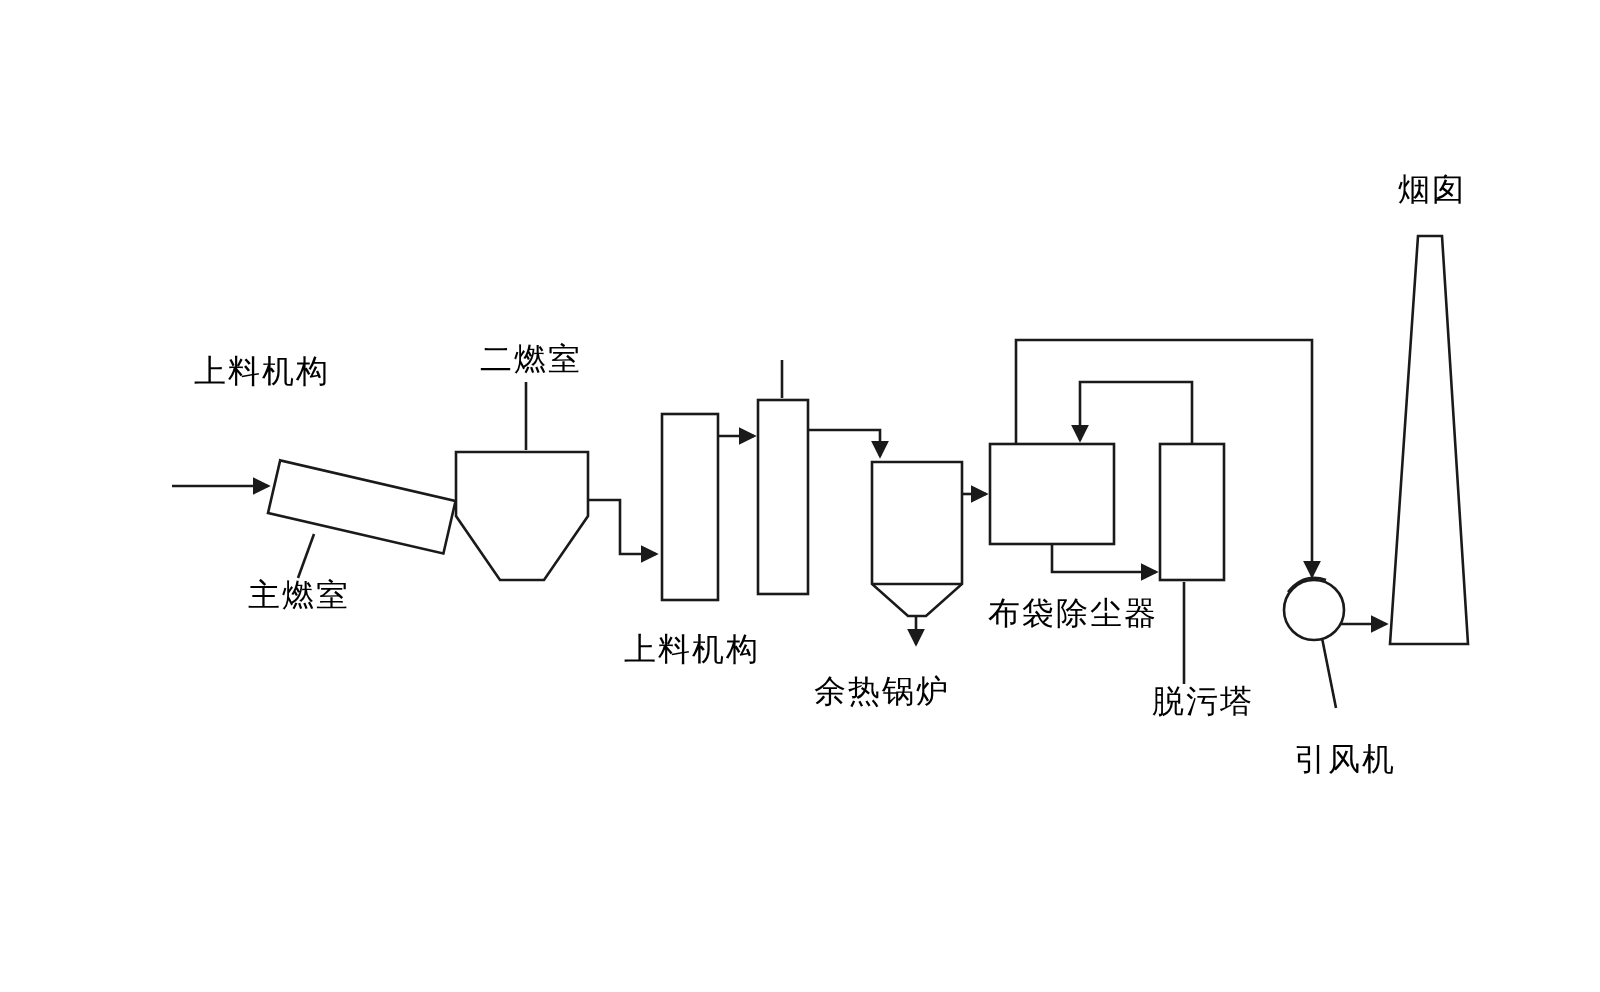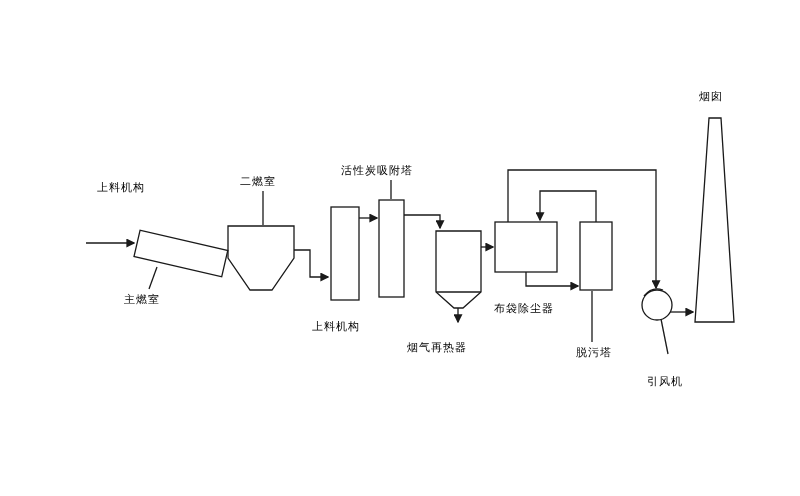--- a/index.html
+++ b/index.html
@@ -2,21 +2,21 @@
 <html><head>
 <meta charset="utf-8">
 <style>
   html,body{margin:0;padding:0;background:#ffffff;}
   .stage{
     position:relative;width:800px;height:496px;background:#ffffff;
     font-family:"Liberation Sans","DejaVu Sans",sans-serif;overflow:hidden;
   }
   .stage svg{position:absolute;left:0;top:0;}
   .lbl{
-    position:absolute;font-size:11px;line-height:18px;color:#000;
+    position:absolute;font-size:16px;line-height:18px;color:#000;
     white-space:nowrap;letter-spacing:1px;
   }
   .ln{stroke:#1a1a1a;stroke-width:1.3;fill:none;}
   .shape{stroke:#1a1a1a;stroke-width:1.3;fill:#ffffff;}
   .arrhead{fill:#1a1a1a;}
 </style>
 </head>
 <body>
 
 <div class="stage">
@@ -56,21 +56,20 @@
     <rect class="shape" x="495" y="222" width="62" height="50"></rect>
     <rect class="shape" x="580" y="222" width="32" height="68"></rect>
     <circle class="shape" cx="657" cy="305" r="15"></circle>
     <path class="ln" d="M644,296 Q652,286 663,290"></path>
     <polygon class="shape" points="695,322 709,118 721,118 734,322"></polygon>
   </svg>
 
   <div class="lbl" style="left:97px;top:178px">上料机构</div>
   <div class="lbl" style="left:124px;top:290px">主燃室</div>
   <div class="lbl" style="left:240px;top:172px">二燃室</div>
-  <div class="lbl" style="left:341px;top:161px">活性炭吸附塔</div>
   <div class="lbl" style="left:312px;top:317px">上料机构</div>
-  <div class="lbl" style="left:407px;top:338px">烟气再热器</div>
+  <div class="lbl" style="left:407px;top:338px">余热锅炉</div>
   <div class="lbl" style="left:494px;top:299px">布袋除尘器</div>
   <div class="lbl" style="left:576px;top:343px">脱污塔</div>
   <div class="lbl" style="left:647px;top:372px">引风机</div>
   <div class="lbl" style="left:699px;top:87px">烟囱</div>
 
 </div>
 
 </body></html>

